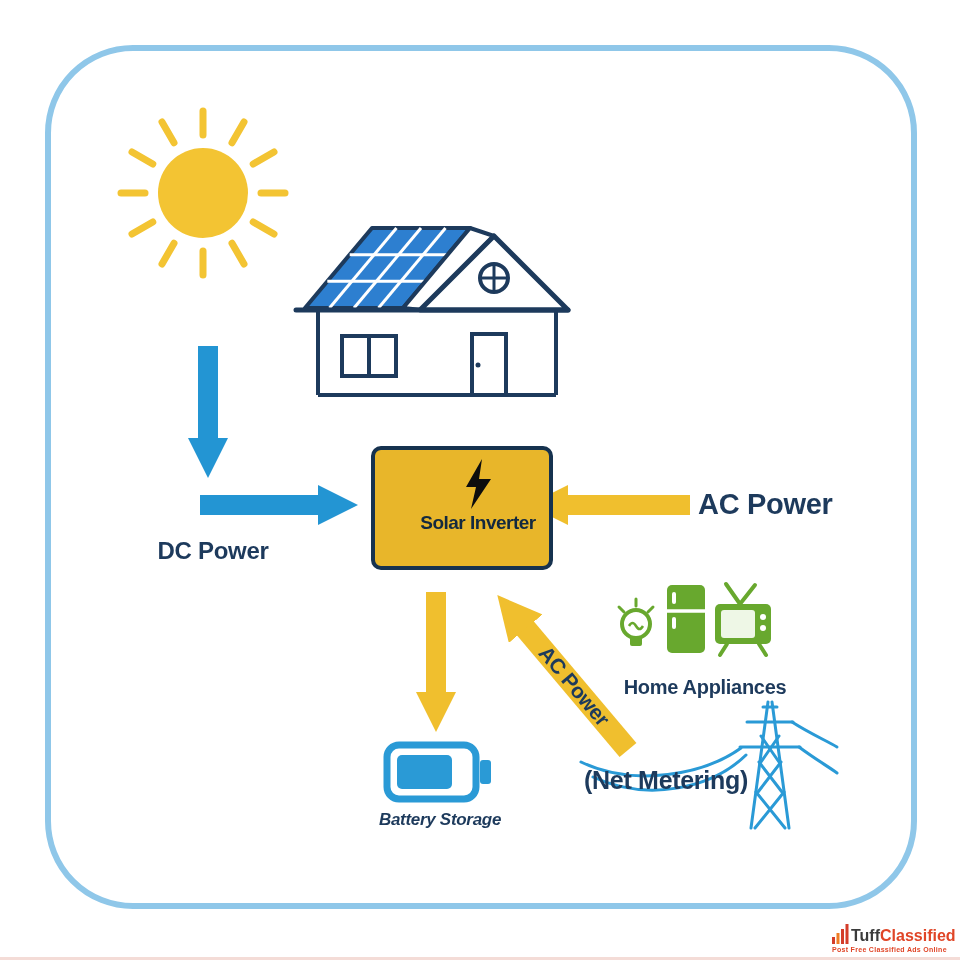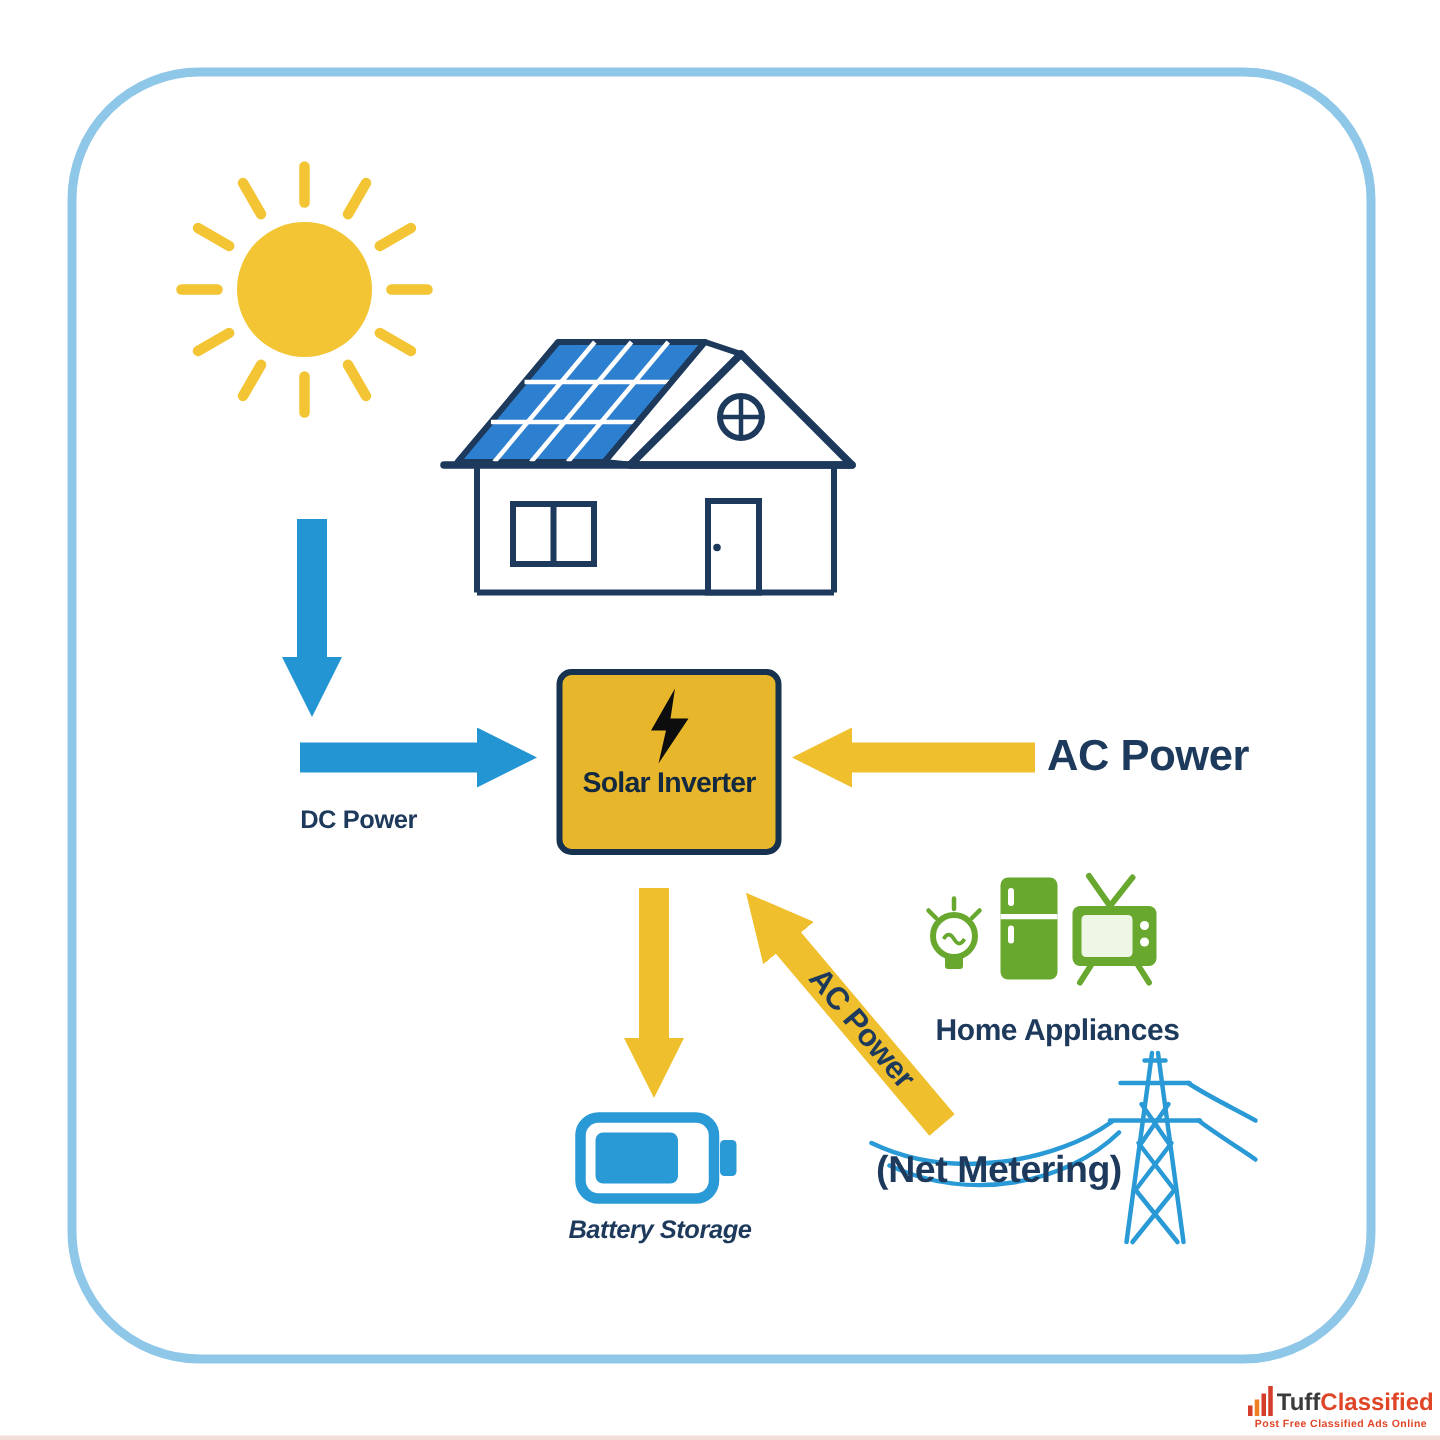--- a/index.html
+++ b/index.html
@@ -10,42 +10,42 @@
   .abs{position:absolute;}
   .border-frame{
     position:absolute;left:45px;top:45px;width:860px;height:852px;
     border:6px solid #8fc7e9;border-radius:88px;background:transparent;
   }
   .label{
     position:absolute;color:#1d3a5c;font-weight:700;text-align:center;
     letter-spacing:-0.3px;line-height:1.15;
   }
   .lbl-sunlight{left:129px;top:301px;width:150px;font-size:27px;}
-  .lbl-dc{left:148px;top:537px;width:130px;font-size:17px;text-align:right;}
+  .lbl-dc{left:148px;top:537px;width:130px;font-size:24px;}
   .lbl-ac{left:698px;top:488px;width:140px;font-size:29px;text-align:left;}
   .lbl-battery{left:350px;top:810px;width:180px;font-size:17px;font-style:italic;}
   .lbl-appliances{left:600px;top:665px;width:210px;font-size:20px;margin-top:11px;}
   .lbl-grid{left:568px;top:764px;width:196px;font-size:25px;line-height:1.28;}
   .lbl-acdiag{
     left:574px;top:686px;font-size:21px;white-space:nowrap;
     transform:translate(-50%,-50%) rotate(50deg);color:#1d3a5c;
   }
   .inverter-box{
     position:absolute;left:371px;top:446px;width:142px;height:116px;
     background:#e8b62a;border:4px solid #16324f;border-radius:10px;
-    display:flex;flex-direction:column;align-items:center;justify-content:flex-start;
+    display:flex;flex-direction:column;align-items:center;justify-content:flex-start;padding-left:32px;
   }
   .inverter-box .bolt{margin-top:8px;}
   .inverter-label{
     margin-top:2px;font-size:19px;font-weight:700;color:#13293f;
     letter-spacing:-0.5px;text-align:center;
   }
   .footer-logo{
     position:absolute;left:832px;top:924px;width:124px;
-    display:flex;flex-direction:column;align-items:center;
+    display:flex;flex-direction:column;
   }
   .footer-row{display:flex;align-items:flex-end;gap:2px;}
   .brand{font-size:16px;font-weight:700;line-height:1;}
   .brand .p1{color:#3b3b3b;}
   .brand .p2{color:#e04527;}
   .tagline{
     font-size:7px;color:#e04527;letter-spacing:0.3px;margin-top:2px;
     white-space:nowrap;font-weight:700;
   }
   .bottom-strip{

